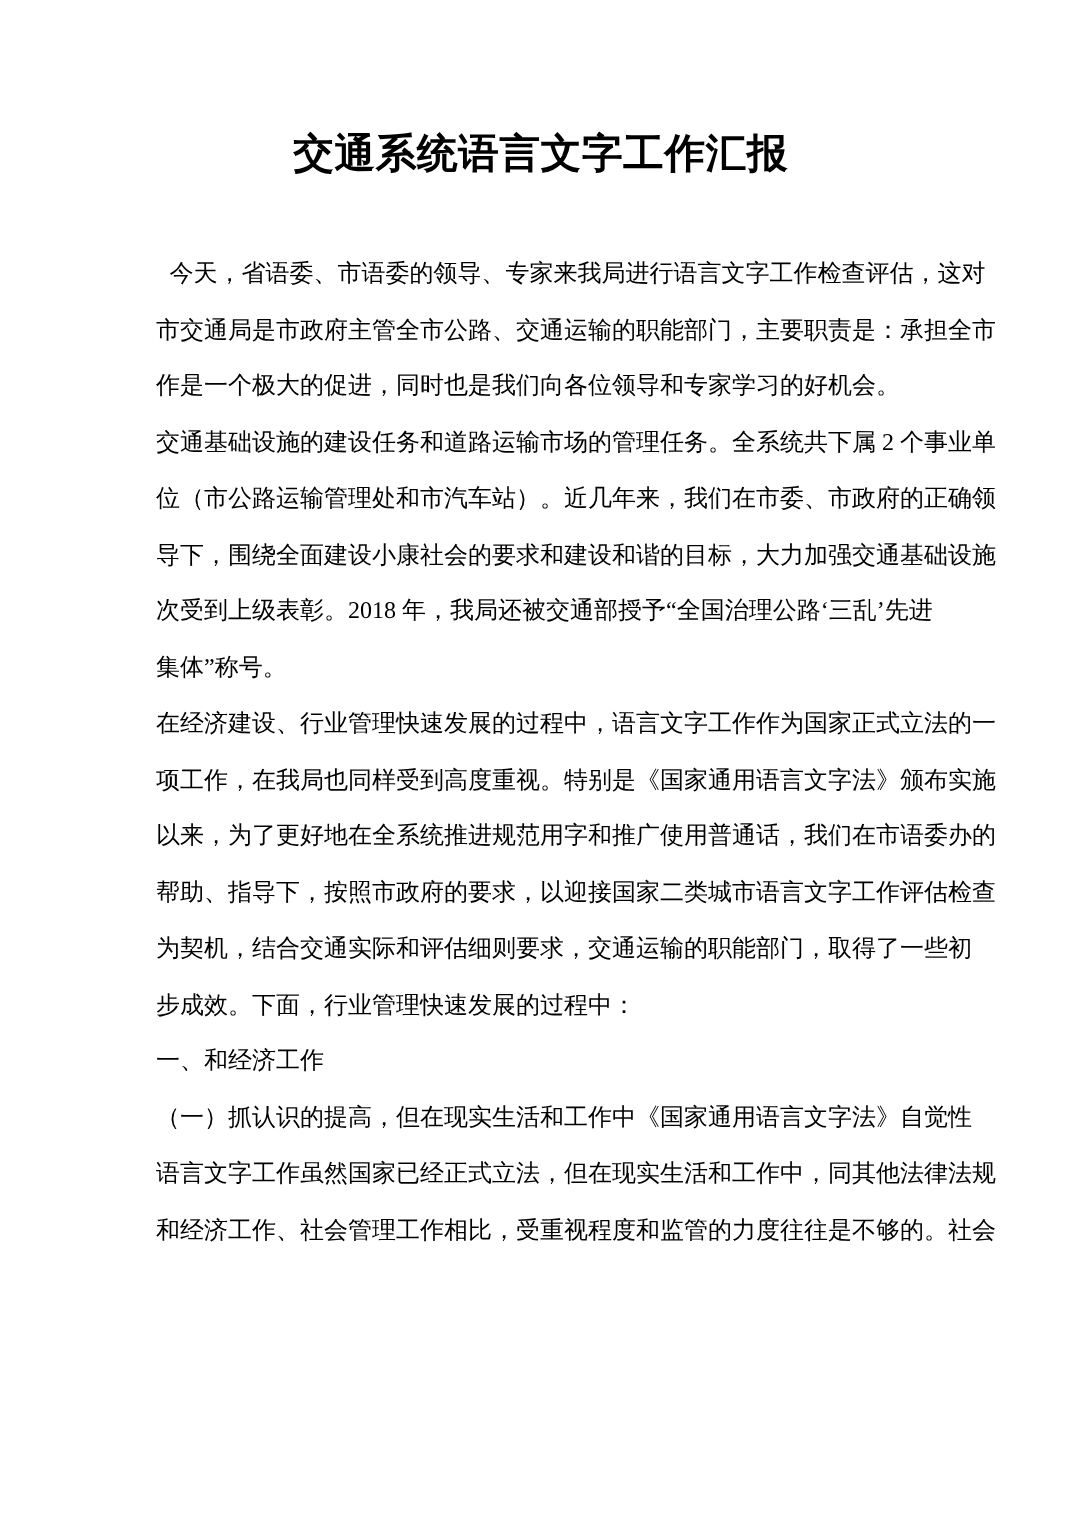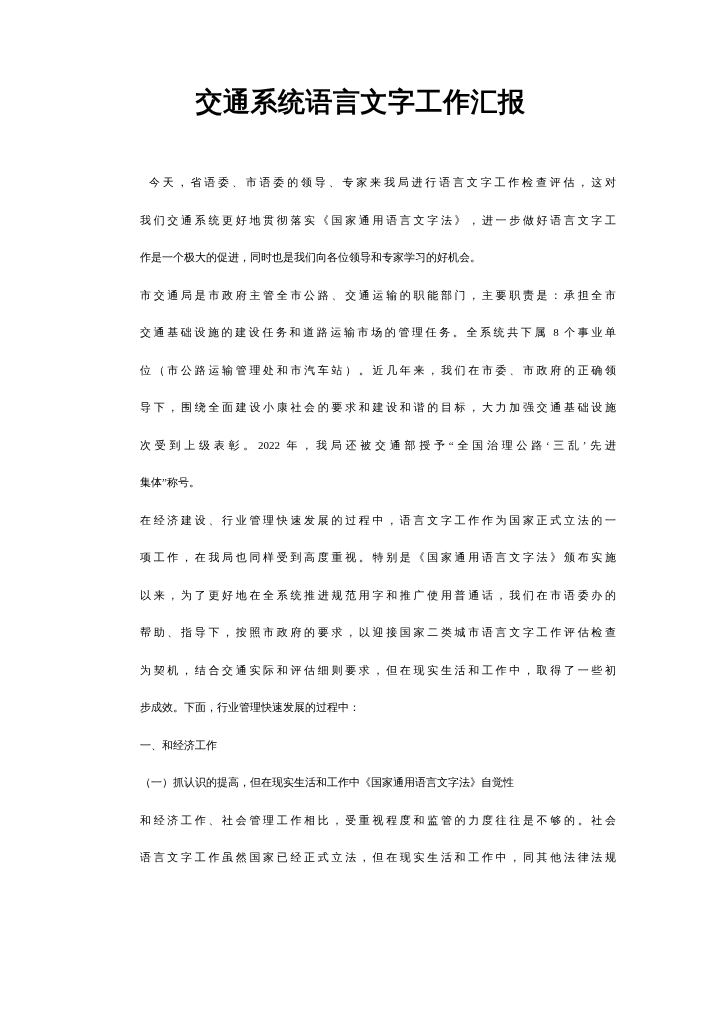--- a/index.html
+++ b/index.html
@@ -23,58 +23,56 @@
     font-weight: bold;
     line-height: 34px;
     text-align: center;
     letter-spacing: 0.5px;
   }
   .doc-body {
     width: 512px;
     margin: 45px 105px 0 104px;
   }
   .line {
-    font-size: 11px;
+    font-size: 16px;
     line-height: 37.5px;
     height: 37.5px;
     white-space: nowrap;
     overflow: visible;
-    margin-left: 36px;
   }
   .line.full {
     text-align: justify;
     text-align-last: justify;
   }
   .line.end {
     text-align: left;
     text-align-last: left;
   }
   .line.indent {
     text-indent: 9px;
   }
 </style>
 </head>
 <body>
 
 <div class="page">
   <div class="doc-title">交通系统语言文字工作汇报</div>
   <div class="doc-body">
     <div class="line full indent">今天，省语委、市语委的领导、专家来我局进行语言文字工作检查评估，这对</div>
-    <div class="line full">我们交通系统更好地贯彻落实《国家通用语言文字法》，进一步做好语言文字工</div>
+    <div class="line full">市交通局是市政府主管全市公路、交通运输的职能部门，主要职责是：承担全市</div>
     <div class="line end">作是一个极大的促进，同时也是我们向各位领导和专家学习的好机会。</div>
-    <div class="line full">市交通局是市政府主管全市公路、交通运输的职能部门，主要职责是：承担全市</div>
-    <div class="line full">交通基础设施的建设任务和道路运输市场的管理任务。全系统共下属 8 个事业单</div>
+    <div class="line full">交通基础设施的建设任务和道路运输市场的管理任务。全系统共下属 2 个事业单</div>
     <div class="line full">位（市公路运输管理处和市汽车站）。近几年来，我们在市委、市政府的正确领</div>
     <div class="line full">导下，围绕全面建设小康社会的要求和建设和谐的目标，大力加强交通基础设施</div>
-    <div class="line full">次受到上级表彰。2022 年，我局还被交通部授予“全国治理公路‘三乱’先进</div>
+    <div class="line full">次受到上级表彰。2018 年，我局还被交通部授予“全国治理公路‘三乱’先进</div>
     <div class="line end">集体”称号。</div>
     <div class="line full">在经济建设、行业管理快速发展的过程中，语言文字工作作为国家正式立法的一</div>
     <div class="line full">项工作，在我局也同样受到高度重视。特别是《国家通用语言文字法》颁布实施</div>
     <div class="line full">以来，为了更好地在全系统推进规范用字和推广使用普通话，我们在市语委办的</div>
     <div class="line full">帮助、指导下，按照市政府的要求，以迎接国家二类城市语言文字工作评估检查</div>
-    <div class="line full">为契机，结合交通实际和评估细则要求，但在现实生活和工作中，取得了一些初</div>
+    <div class="line full">为契机，结合交通实际和评估细则要求，交通运输的职能部门，取得了一些初</div>
     <div class="line end">步成效。下面，行业管理快速发展的过程中：</div>
     <div class="line end">一、和经济工作</div>
     <div class="line end">（一）抓认识的提高，但在现实生活和工作中《国家通用语言文字法》自觉性</div>
+    <div class="line full">语言文字工作虽然国家已经正式立法，但在现实生活和工作中，同其他法律法规</div>
     <div class="line full">和经济工作、社会管理工作相比，受重视程度和监管的力度往往是不够的。社会</div>
-    <div class="line full">语言文字工作虽然国家已经正式立法，但在现实生活和工作中，同其他法律法规</div>
   </div>
 </div>
 
 </body></html>

